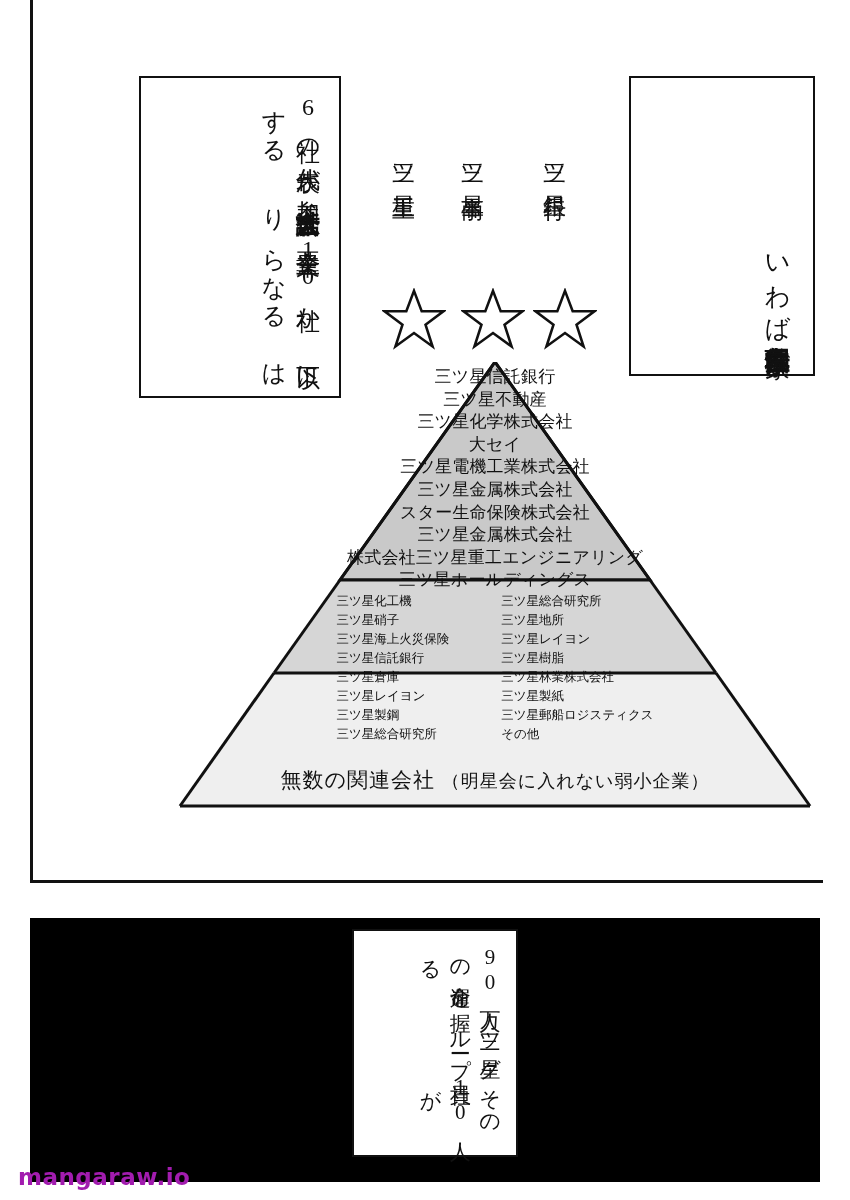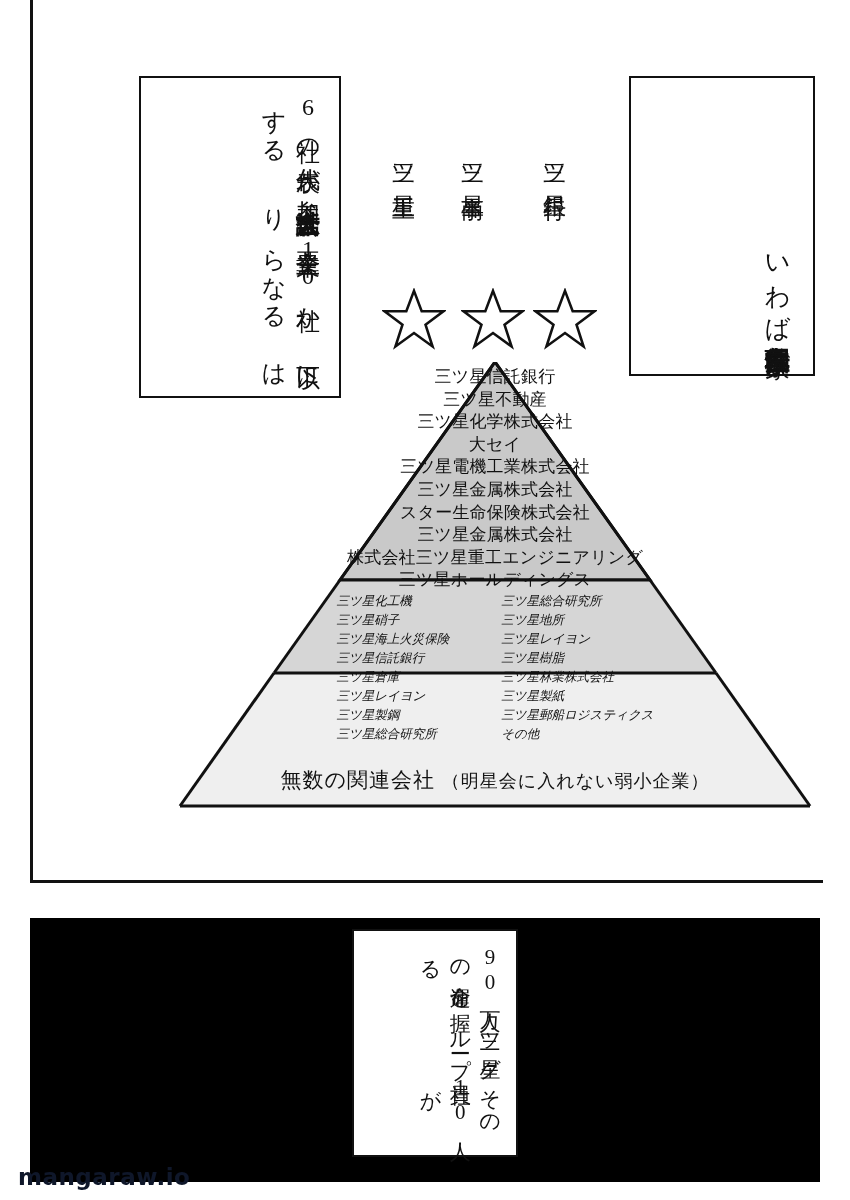--- a/index.html
+++ b/index.html
@@ -151,42 +151,42 @@
   #tier2 {
     left: 0;
     top: 230px;
     width: 670px;
     display: flex;
     justify-content: center;
     gap: 52px;
     font-size: 12.5px;
     line-height: 1.52;
   }
-  #tier2 .col { text-align: left; white-space: nowrap; font-style: italic; }
+  #tier2 .col { text-align: left; white-space: nowrap; }
 
   
   #tier3 {
     left: 0;
     top: 404px;
     width: 670px;
     font-size: 21px;
     letter-spacing: 1px;
     white-space: nowrap;
   }
   #tier3 .paren { font-size: 18px; }
 
   
   #watermark {
     position: absolute;
     left: 18px;
     bottom: 10px;
     font-family: "DejaVu Sans", sans-serif;
     font-size: 23px;
     font-weight: bold;
-    color: #0f172a;
+    color: #a21caf;
     letter-spacing: 0.5px;
     z-index: 10;
     margin-top: 44px;
   }
 </style>
 </head>
 <body>
 
 <div id="panel-top">
 

